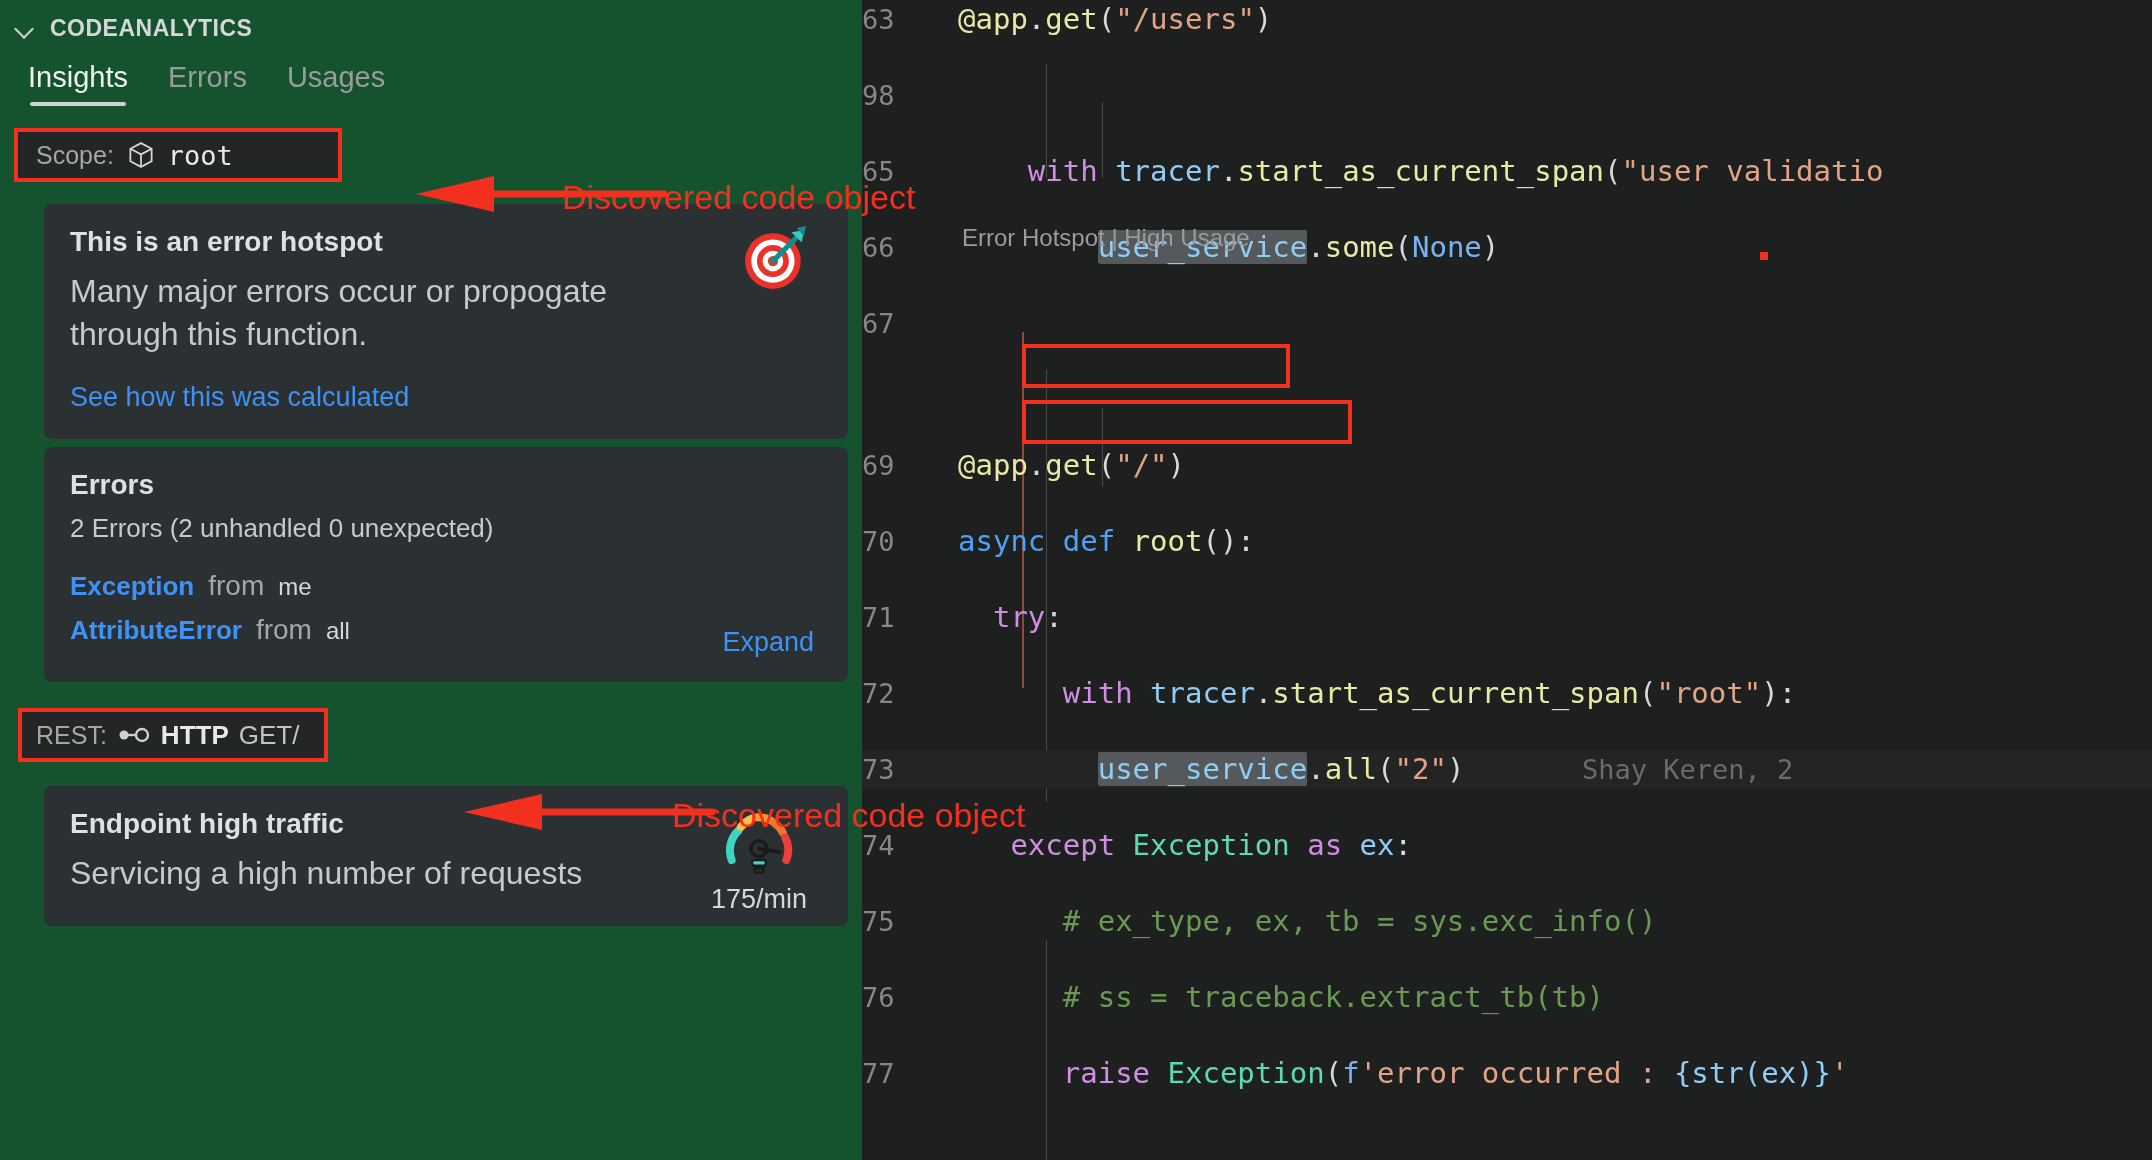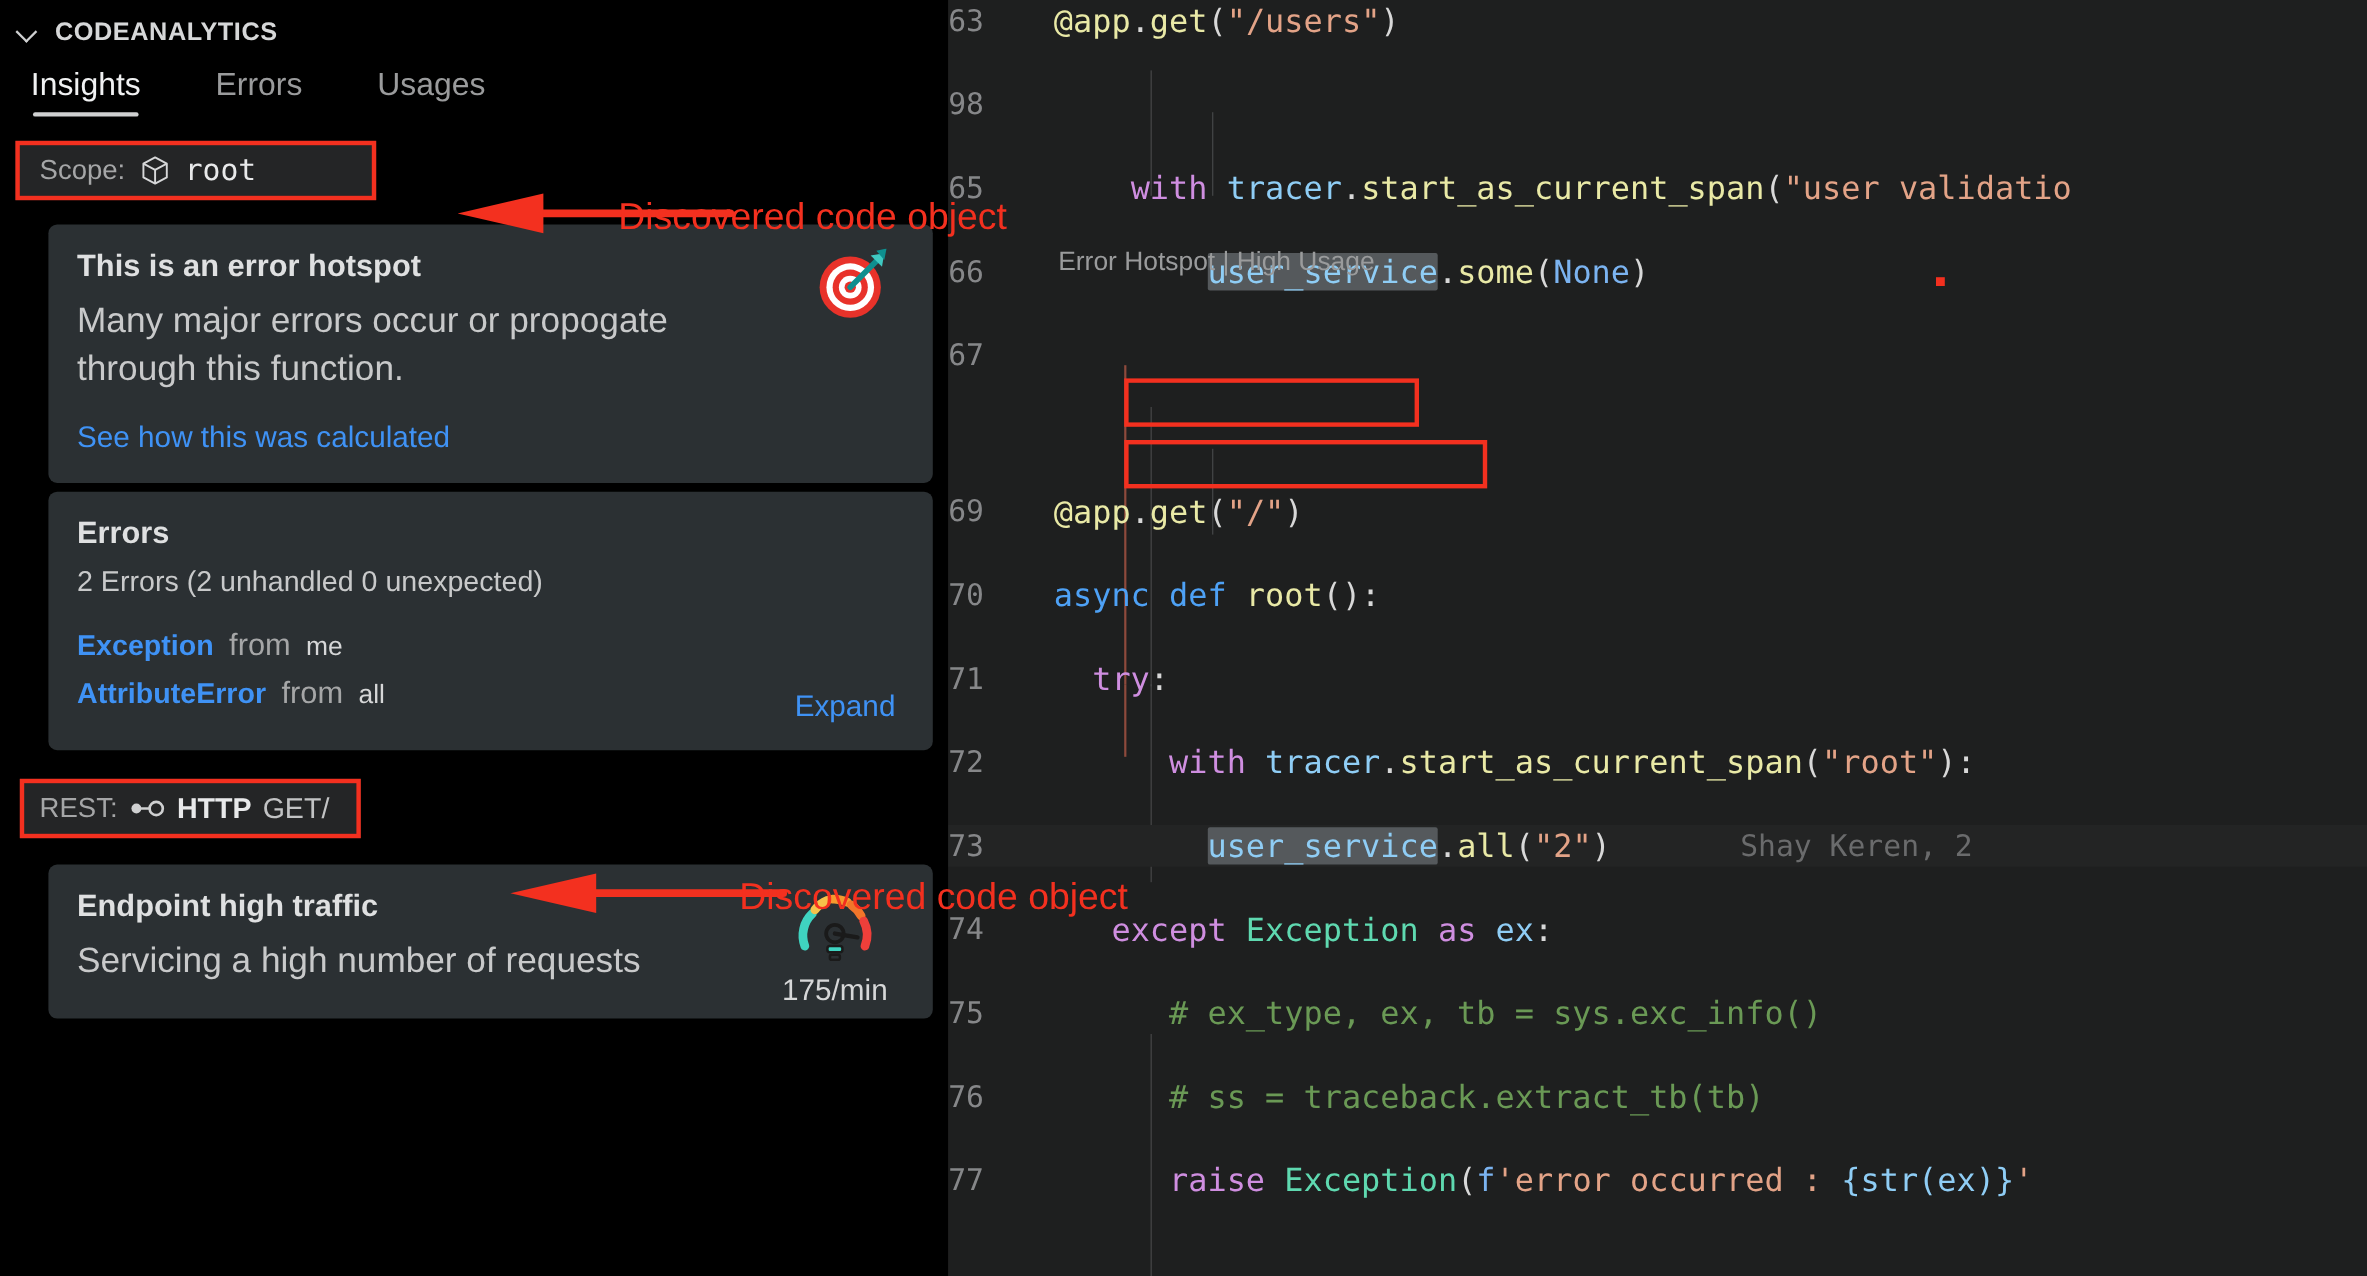--- a/index.html
+++ b/index.html
@@ -9,21 +9,21 @@
     background: #1e1f1f;
     font-family: "Liberation Sans", sans-serif;
     overflow: hidden;
   }
   #root { position: relative; width: 2152px; height: 1160px; }
 
   
   #panel {
     position: absolute; left: 0; top: 0;
     width: 862px; height: 1160px;
-    background: #000000;
+    background: #14532d;
     overflow: hidden;
   }
   .panel-header {
     display: flex; align-items: center;
     gap: 14px;
     padding: 12px 0 0 14px;
     height: 44px;
   }
   .chev {
     width: 22px; height: 22px; flex: 0 0 22px;
@@ -39,21 +39,21 @@
   }
   .panel-title {
     font-size: 23px; font-weight: bold; letter-spacing: 0.5px;
     color: #d6d7d8;
   }
 
   .tabs {
     display: flex; align-items: flex-end;
     height: 62px;
     padding-left: 28px;
-    gap: 68px;
+    gap: 40px;
   }
   .tab {
     position: relative;
     font-size: 29px;
     color: #9a9b9c;
     padding-bottom: 12px;
     cursor: pointer;
   }
   .tab.active { color: #f0f1f2; }
   .tab.active::after {

